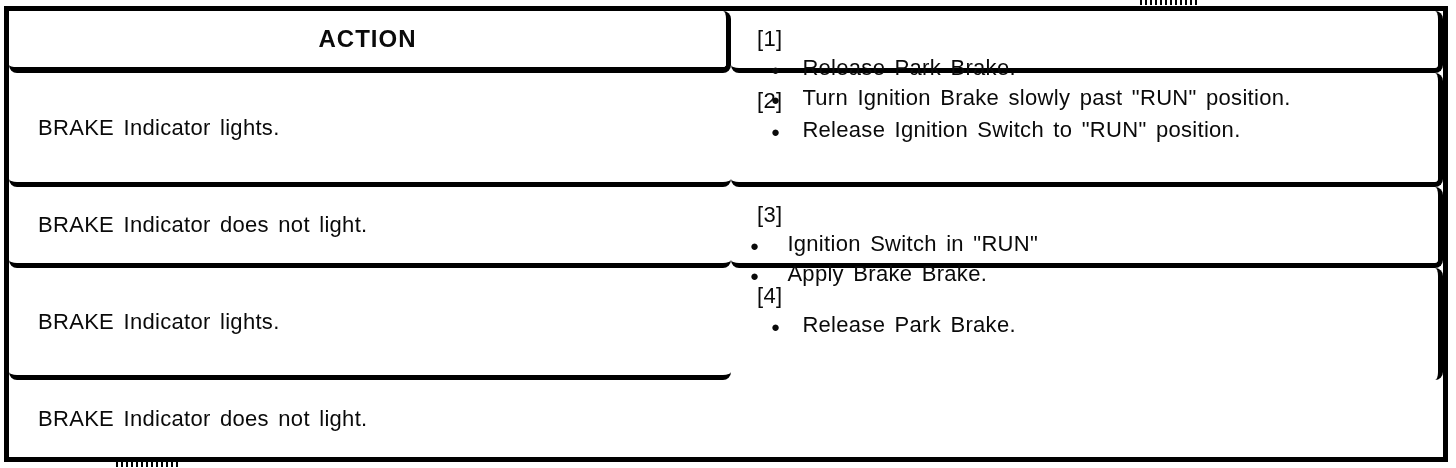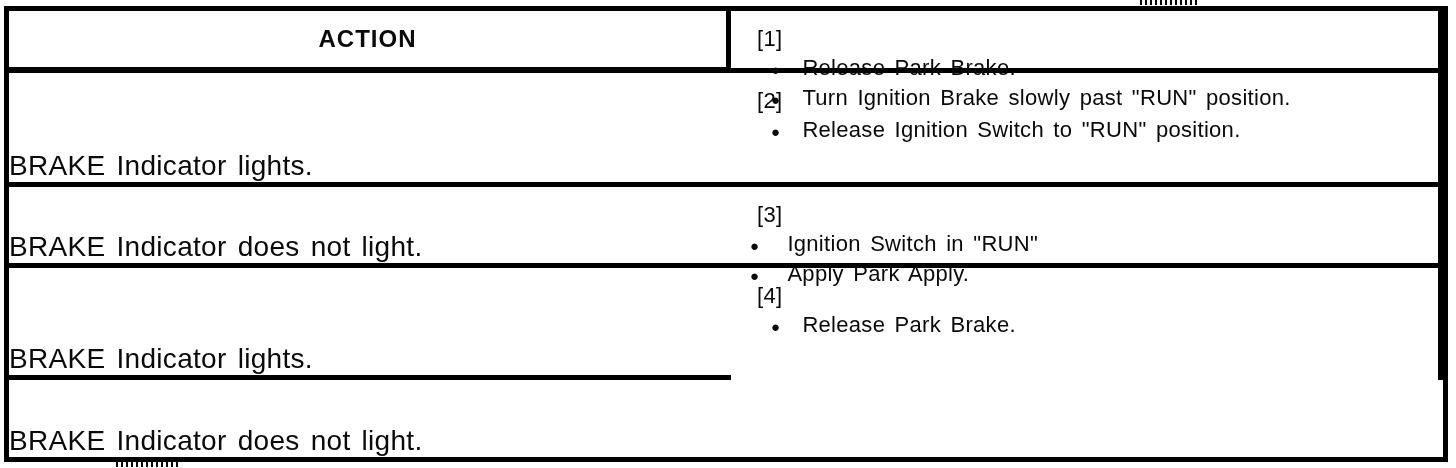--- a/index.html
+++ b/index.html
@@ -23,20 +23,21 @@
     background: #fff;
     display: grid;
     grid-template-columns: 722px 1fr;
     grid-template-rows: 62px 114px 81px 112px 1fr;
   }
 
   .cell {
     border-color: #000;
     border-style: solid;
     border-width: 0;
+    border-radius: 8px;
   }
   .col-left  { border-right-width: 5px; }
   .row-sep   { border-bottom-width: 5px; }
   .head-sep  { border-bottom-width: 6px; }
 
   .head-cell {
     display: flex;
     align-items: center;
     justify-content: center;
     font-weight: bold;
@@ -64,22 +65,23 @@
     margin-right: 22px;
     flex: 0 0 auto;
   }
   .outdent .bullet {
     margin-left: -7px;
     margin-right: 28px;
   }
 
   .result-cell {
     display: flex;
-    align-items: flex-end;
-    font-size: 28px;
+    align-items: center;
+    padding-left: 29px;
+    font-size: 22px;
     letter-spacing: 0.3px;
     word-spacing: 3px;
   }
 
   
   .artifact {
     position: absolute;
     height: 5px;
     background: repeating-linear-gradient(90deg, #000 0 2px, transparent 2px 5px);
   }
@@ -120,21 +122,21 @@
   </div>
 
   <div class="cell col-left row-sep action-cell outdent">
     <div class="step">[3]</div>
     <div class="bullet-line">
       <span class="bullet">●</span>
       <span>Ignition Switch in "RUN"</span>
     </div>
     <div class="bullet-line">
       <span class="bullet">●</span>
-      <span>Apply Park Apply.</span>
+      <span>Apply Brake Brake.</span>
     </div>
   </div>
   <div class="cell row-sep result-cell">
     <span>BRAKE Indicator lights.</span>
   </div>
 
   <div class="cell col-left action-cell">
     <div class="step">[4]</div>
     <div class="bullet-line">
       <span class="bullet">●</span>

